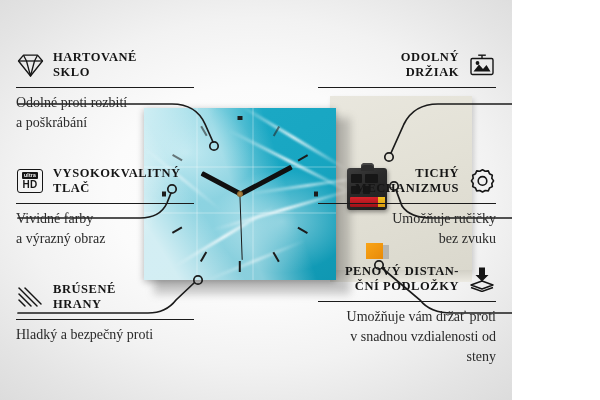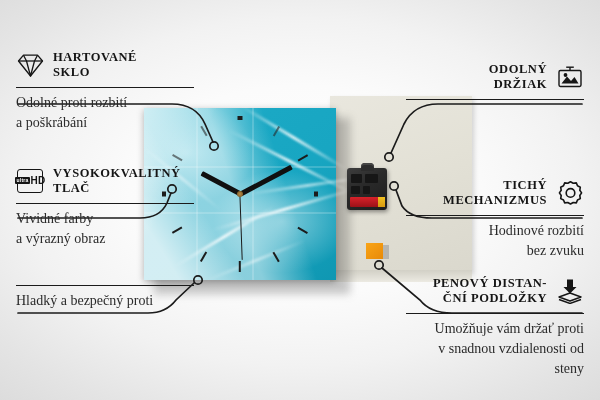--- a/index.html
+++ b/index.html
@@ -3,21 +3,21 @@
 <meta charset="utf-8">
 <style>
   * { box-sizing: border-box; margin: 0; padding: 0; }
   html, body {
     width: 600px; height: 400px;
     overflow: hidden;
     font-family: "Liberation Serif", serif;
   }
   #infographic {
     position: relative;
-    width: 600px; height: 400px;
+    width: 512px; height: 400px;
     background:
       radial-gradient(ellipse 75% 70% at 50% 48%, #ffffff 0%, #fbfbfb 38%, #f2f2f2 62%, #e4e4e4 85%, #dcdcdc 100%);
     overflow: hidden;
     padding-left: 37px;
   }
 
   
   .scene { position: absolute; inset: 0; }
 
   .backdrop-panel {
@@ -156,21 +156,21 @@
   .feature { position: absolute; width: 178px; }
   .feature.left  { text-align: left;  left: 16px; }
   .feature.right { text-align: right; right: 16px; }
 
   .feat-head {
     display: flex;
     align-items: center;
     gap: 9px;
     min-height: 34px;
   }
-  .feature.right .feat-head { flex-direction: row-reverse; margin-top: 12px; }
+  .feature.right .feat-head { flex-direction: row-reverse; }
 
   .feat-title {
     font-family: "Liberation Serif", serif;
     font-size: 12.5px;
     font-weight: bold;
     letter-spacing: .55px;
     line-height: 1.22;
     color: #151515;
     text-transform: uppercase;
   }
@@ -193,21 +193,21 @@
     font-size: 14px;
     line-height: 1.42;
     color: #2a2a2a;
   }
 
   
   .hd-badge {
     width: 26px; height: 24px;
     border: 1.6px solid #151515;
     border-radius: 3px;
-    display: flex; flex-direction: row;
+    display: flex; flex-direction: column;
     align-items: center; justify-content: center;
     line-height: 1;
   }
   .hd-badge .hd-ultra {
     font-family: "Liberation Sans", sans-serif;
     font-size: 5px; font-weight: bold; letter-spacing: .2px;
     background: #151515; color: #fff;
     padding: .6px 2px; border-radius: 1px;
     margin-bottom: 1px;
   }
@@ -335,20 +335,36 @@
       </span>
     </div>
     <div class="feat-rule"></div>
     <div class="feat-desc">
       <span>Vividné farby</span><br>
       <span>a výrazný obraz</span>
     </div>
   </div>
 
   <div class="feature left" style="top:280px">
+    <div class="feat-head">
+      <span class="feat-icon">
+        <svg width="26" height="24" viewBox="0 0 26 24">
+          <g stroke="#151515" stroke-width="1.5" stroke-linecap="round">
+            <path d="M2,3 L20,21"></path>
+            <path d="M2,9 L14,21"></path>
+            <path d="M2,15 L8,21"></path>
+            <path d="M8,3 L24,19"></path>
+          </g>
+        </svg>
+      </span>
+      <span class="feat-title">
+        <span>BRÚSENÉ</span><br>
+        <span>HRANY</span>
+      </span>
+    </div>
     <div class="feat-rule"></div>
     <div class="feat-desc">
       <span>Hladký a bezpečný proti</span>
     </div>
   </div>
 
   <div class="feature right" style="top:48px">
     <div class="feat-head">
       <span class="feat-icon">
         <svg width="28" height="25" viewBox="0 0 28 25">
@@ -379,21 +395,21 @@
           </g>
         </svg>
       </span>
       <span class="feat-title">
         <span>TICHÝ</span><br>
         <span>MECHANIZMUS</span>
       </span>
     </div>
     <div class="feat-rule"></div>
     <div class="feat-desc">
-      <span>Hodinové rozbití</span><br>
+      <span>Umožňuje ručičky</span><br>
       <span>bez zvuku</span>
     </div>
   </div>
 
   <div class="feature right" style="top:262px">
     <div class="feat-head">
       <span class="feat-icon">
         <svg width="28" height="26" viewBox="0 0 28 26">
           <g fill="none" stroke="#151515" stroke-width="1.4" stroke-linejoin="round">
             <path d="M11,1.5 L17,1.5 L17,9 L20.5,9 L14,15.5 L7.5,9 L11,9 Z" fill="#151515" stroke="none"></path>

